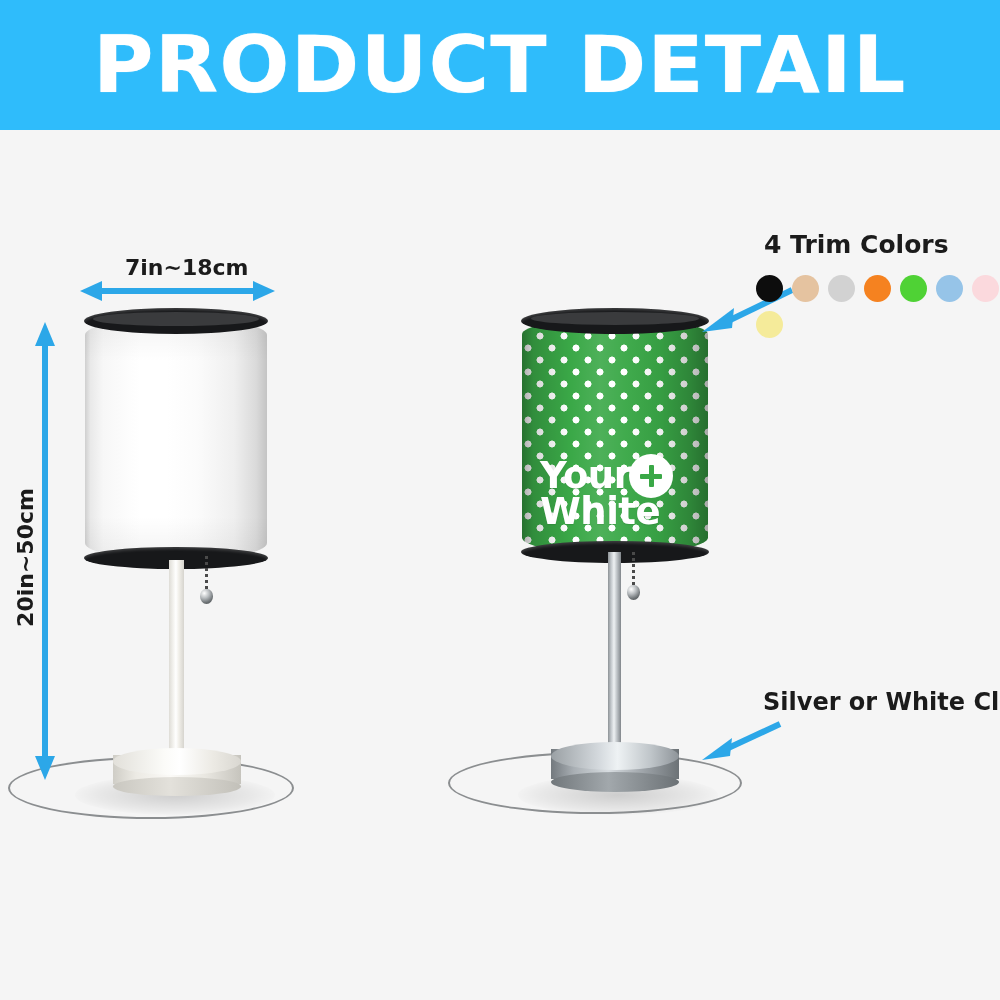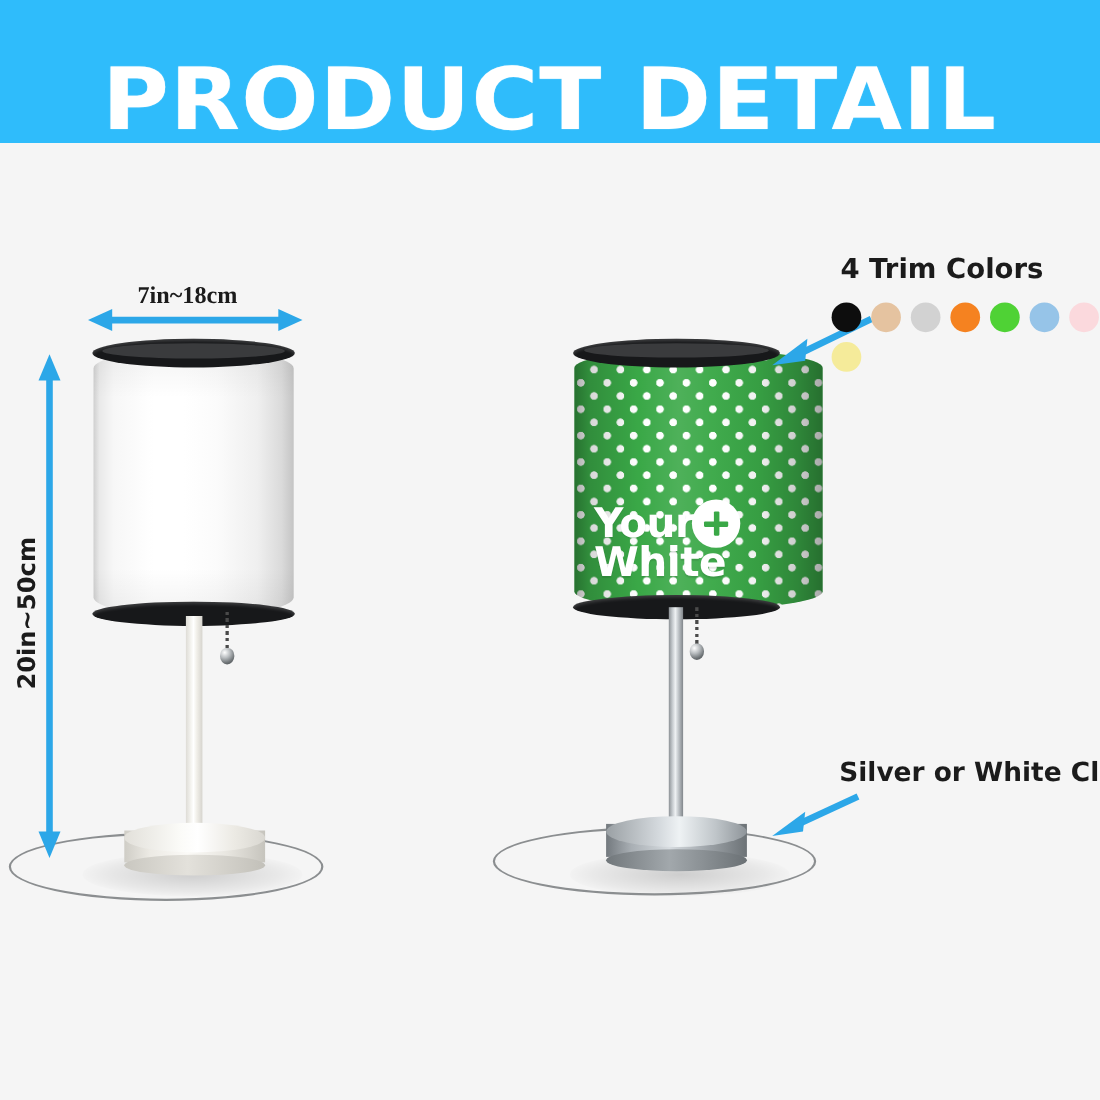--- a/index.html
+++ b/index.html
@@ -16,21 +16,21 @@
     font-family: "DejaVu Sans", sans-serif;
   }
 
   
   .header-bar {
     position: absolute;
     left: 0; top: 0;
     width: 1000px; height: 130px;
     background: #2fbcfb;
     display: flex;
-    align-items: flex-end;
+    align-items: center;
     justify-content: center;
   }
   .header-title {
     color: #ffffff;
     font-family: "DejaVu Sans", sans-serif;
     font-size: 78px;
     font-weight: bold;
     letter-spacing: 1px;
     line-height: 1;
     transform: scaleX(1.06);
@@ -246,21 +246,21 @@
 
     <div class="base base-white" style="left:113px; top:748px; width:128px; height:48px;">
       <div class="base-side"></div>
       <div class="base-bottom"></div>
       <div class="base-top"></div>
     </div>
   </div>
 
   <div class="lamp" style="left:430px; top:0; width:380px; height:1000px;">
 
-    <div class="shade-wrap" style="left:92px; top:318px; width:186px; height:236px;padding-left:40px;">
+    <div class="shade-wrap" style="left:92px; top:318px; width:186px; height:236px;">
       <div class="shade-body shade-green">
         <div class="shade-green-shading"></div>
 
         <div class="design-block" style="left:18px; top:140px;">
           <div>Your</div>
           <div>White</div>
         </div>
         <div class="plus-badge" style="left:107px; top:136px;"></div>
       </div>
 
@@ -279,21 +279,21 @@
 
     <div class="cord" style="left:18px; top:752px; width:290px; height:58px;"></div>
 
     <div class="base base-silver" style="left:121px; top:742px; width:128px; height:50px;">
       <div class="base-side"></div>
       <div class="base-bottom"></div>
       <div class="base-top"></div>
     </div>
   </div>
 
-  <div class="label label-dim" style="left:125px; top:255px;font-family:Liberation Serif, serif;">7in~18cm</div>
+  <div class="label label-dim" style="left:125px; top:255px;">7in~18cm</div>
 
   <svg class="arrow-svg" style="left:80px; top:278px;" width="195" height="26" viewBox="0 0 195 26">
     <line x1="18" y1="13" x2="177" y2="13" stroke="#2ca7e8" stroke-width="6"></line>
     <polygon points="0,13 22,3 22,23" fill="#2ca7e8"></polygon>
     <polygon points="195,13 173,3 173,23" fill="#2ca7e8"></polygon>
   </svg>
 
   <div class="label label-dim" style="left:-44px; top:545px; transform:rotate(-90deg); transform-origin:center;">20in~50cm</div>
 
   <svg class="arrow-svg" style="left:32px; top:322px;" width="26" height="458" viewBox="0 0 26 458">

